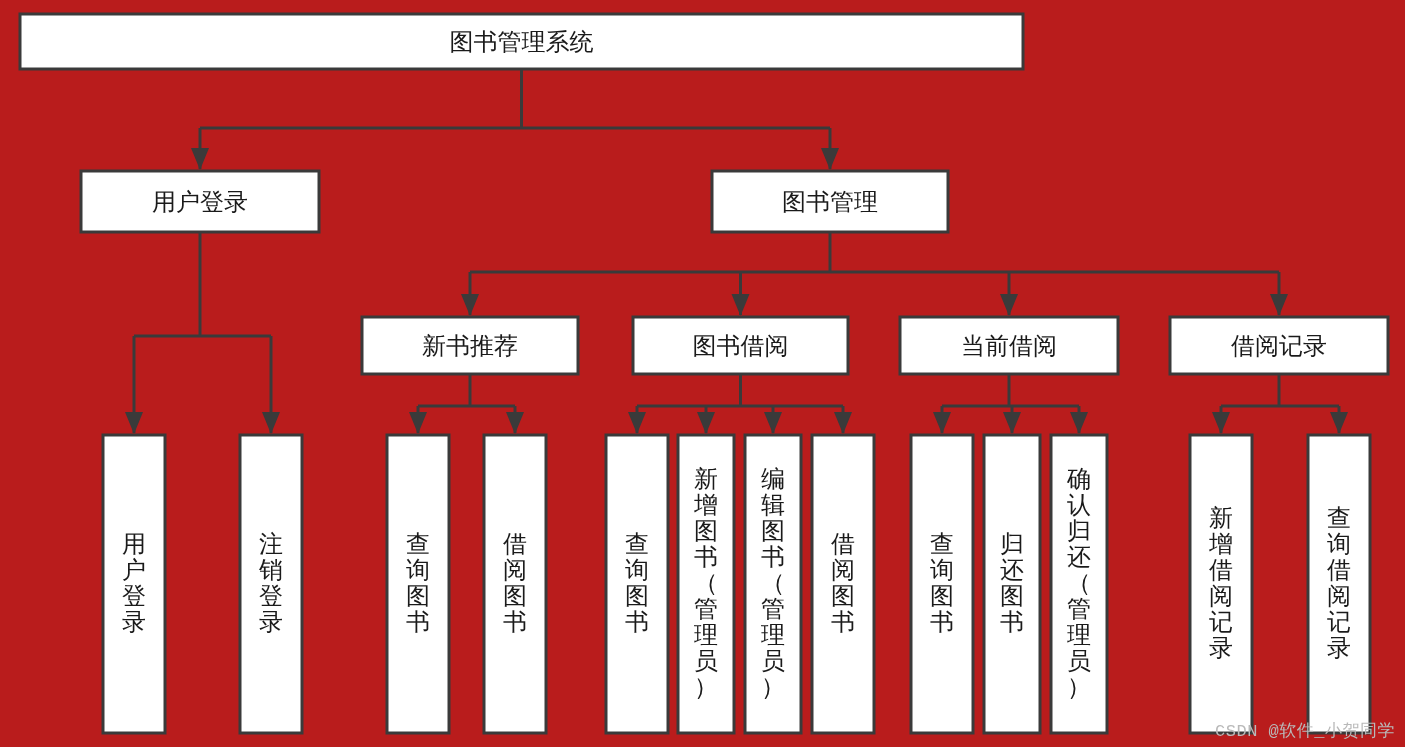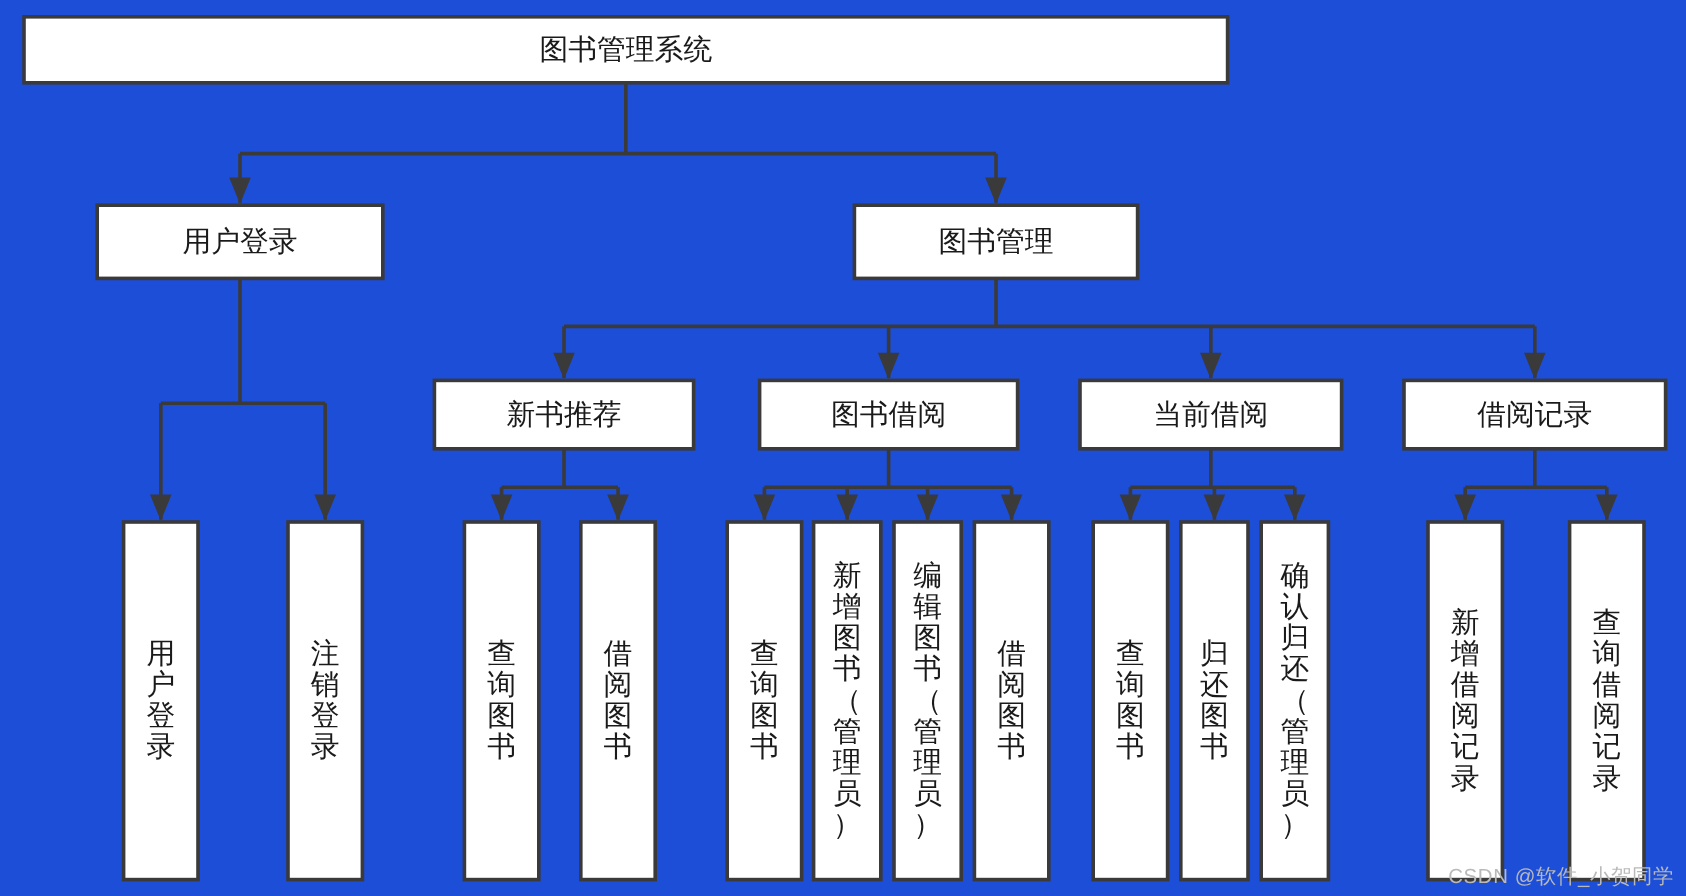--- a/index.html
+++ b/index.html
@@ -7,21 +7,21 @@
     padding: 0;
     background: #ffffff;
   }
   body {
     font-family: "DejaVu Sans", "Liberation Sans", sans-serif;
   }
   #stage {
     position: relative;
     width: 1405px;
     height: 747px;
-    background: #1d4ed8;
+    background: #b91c1c;
     overflow: hidden;
   }
   #diagram-svg {
     position: absolute;
     left: 0;
     top: 0;
     width: 1405px;
     height: 747px;
   }
   .node-box {
@@ -49,21 +49,21 @@
   .node-label-v {
     font-family: "DejaVu Sans", "Liberation Sans", sans-serif;
     font-size: 24px;
     fill: #1a1a1a;
     text-anchor: middle;
   }
   .watermark {
     position: absolute;
     right: 10px;
     bottom: 5px;
-    font-family: Liberation Sans, sans-serif;
+    font-family: Liberation Mono, monospace;
     font-size: 17px;
     color: #b9b9b9;
     white-space: nowrap;
     letter-spacing: 0.5px;
     pointer-events: none;
   }
 </style>
 </head>
 <body>
 

